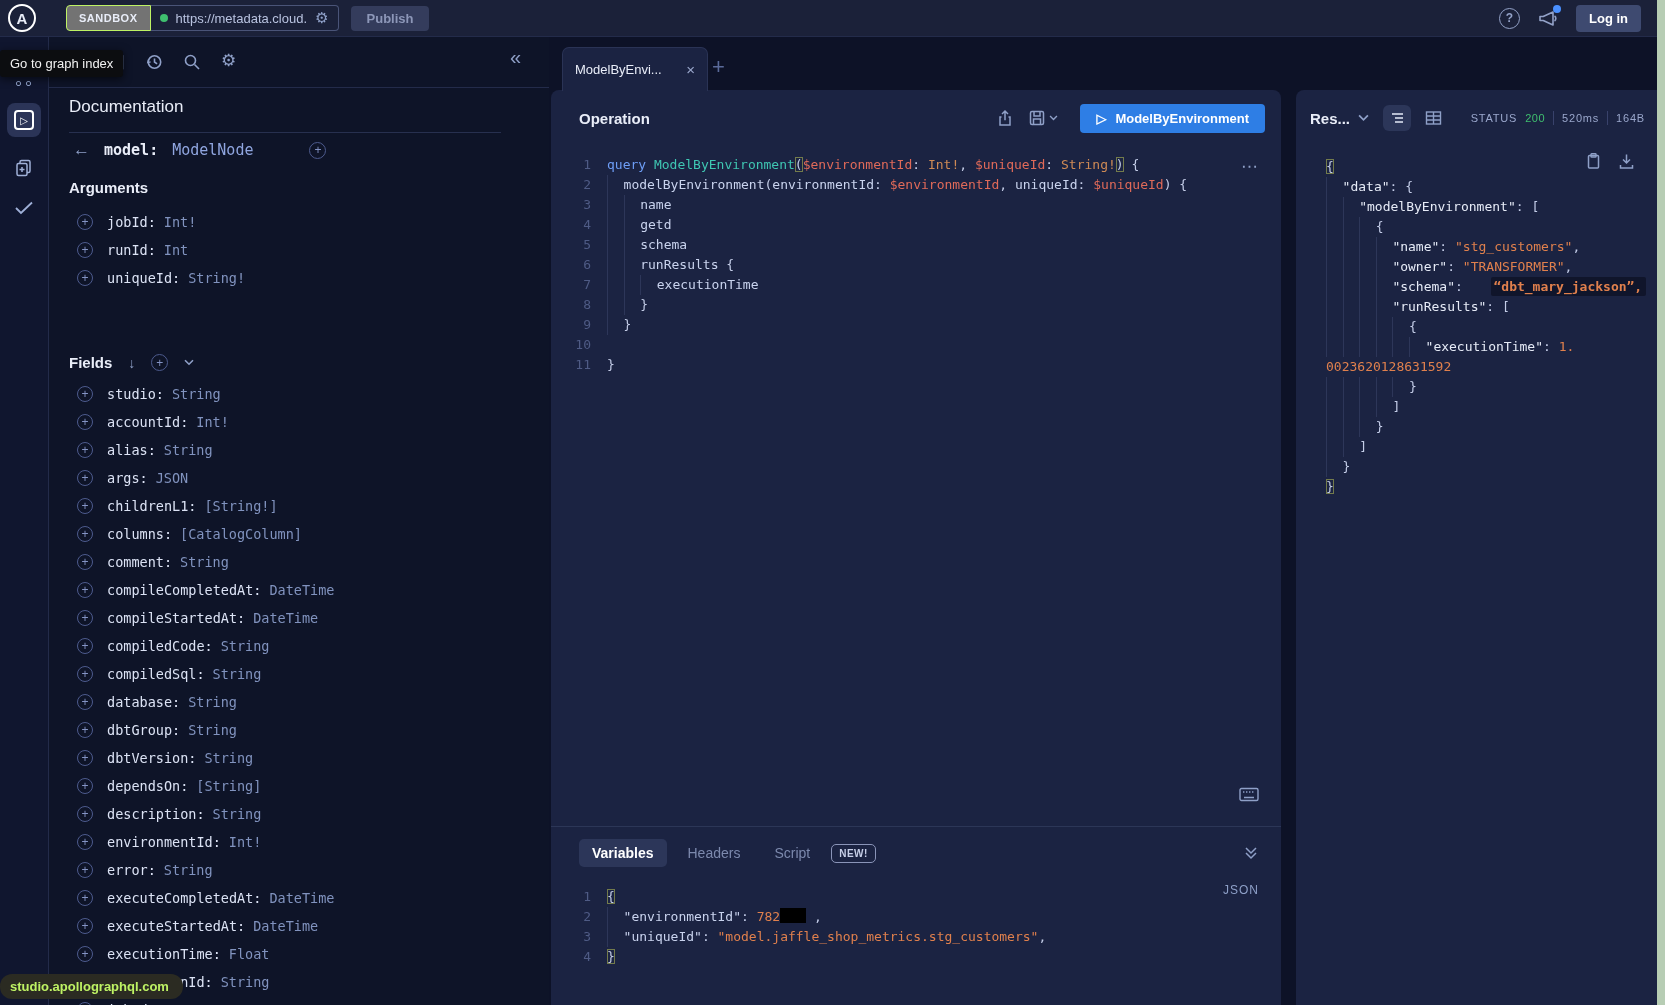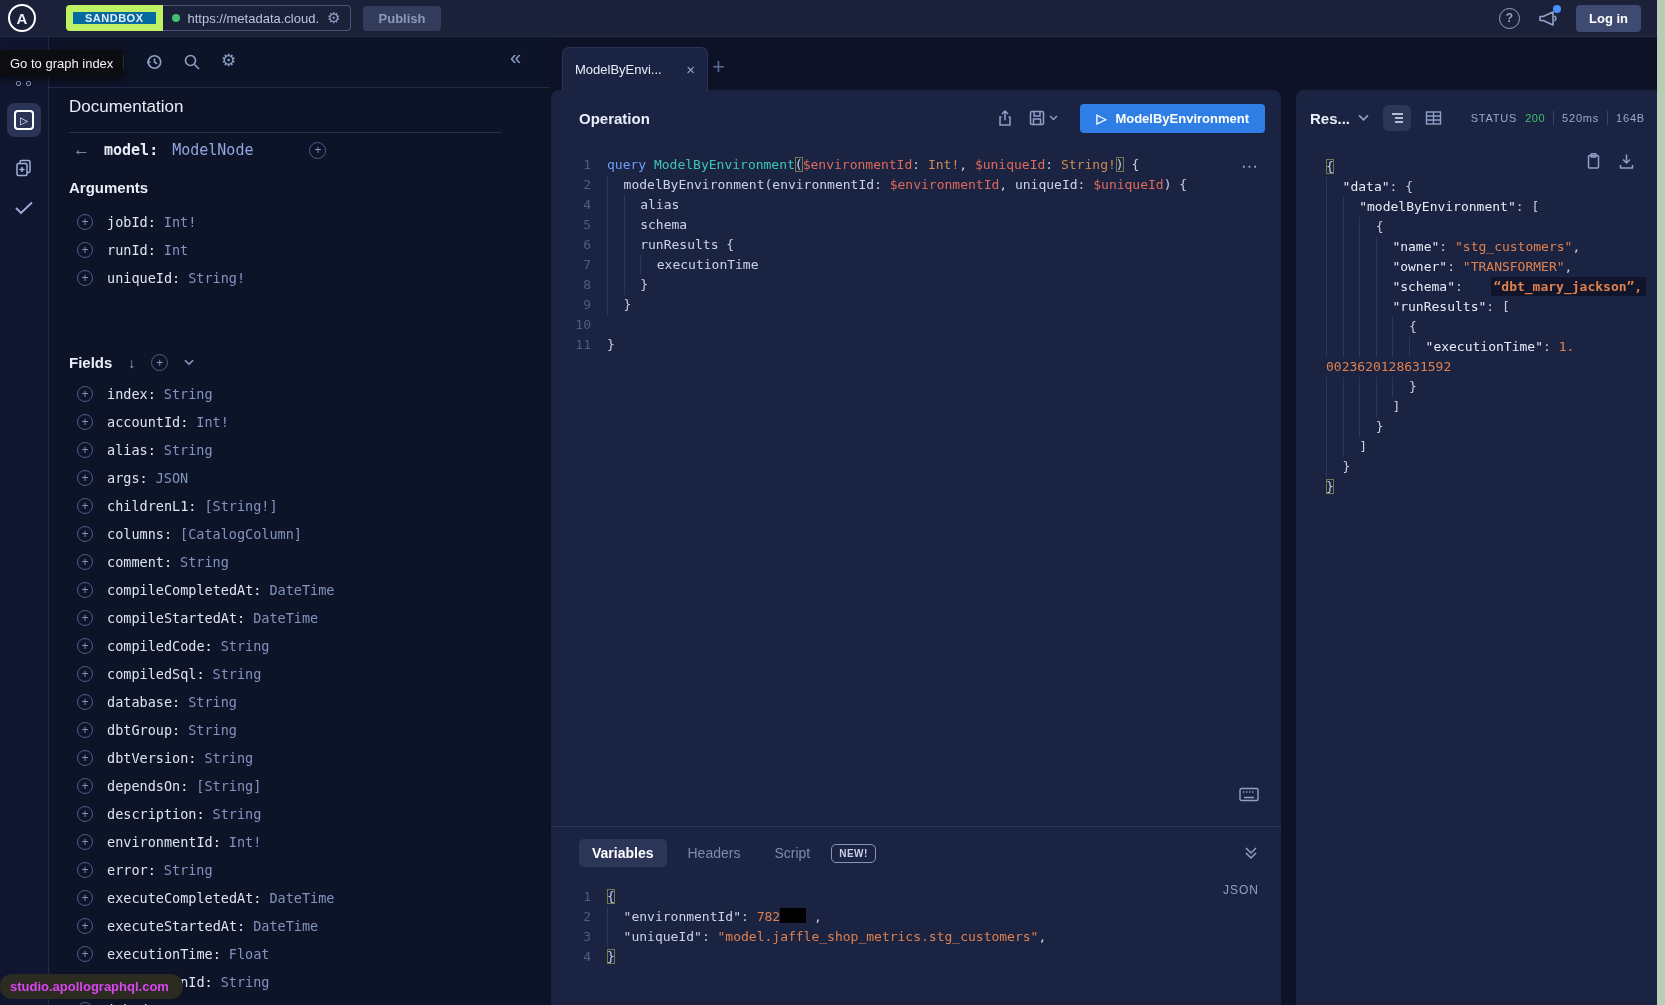--- a/index.html
+++ b/index.html
@@ -6,22 +6,22 @@
   .app{position:relative;width:1665px;height:1005px;overflow:hidden;
        font-family:"Liberation Sans",sans-serif;color:#e9edf8;background:#0d1227;}
   .mono{font-family:"DejaVu Sans Mono",monospace;}
 
   
   .topbar{position:absolute;left:0;top:0;width:100%;height:36px;background:#1b2139;
           border-bottom:1px solid #232b4a;display:flex;align-items:center;z-index:30;}
   .logo{width:28px;height:28px;border:2px solid #fff;border-radius:50%;margin-left:8px;
         display:flex;align-items:center;justify-content:center;font-weight:bold;font-size:15px;box-sizing:border-box;}
   .chipgroup{display:flex;margin-left:30px;height:26px;}
-  .sandbox-chip{display:flex;align-items:center;padding:0 12px;border:7px solid #bef264;border-radius:4px 0 0 4px;
-        background:#0369a1;font-size:11px;font-weight:bold;letter-spacing:.5px;}
+  .sandbox-chip{display:flex;align-items:center;padding:0 12px;border:1px solid #bef264;border-radius:4px 0 0 4px;
+        background:#737373;font-size:11px;font-weight:bold;letter-spacing:.5px;}
   .url-chip{display:flex;align-items:center;gap:8px;padding:0 9px;border:1px solid #4a5478;border-left:none;
         border-radius:0 4px 4px 0;width:188px;box-sizing:border-box;overflow:hidden;}
   .greendot{width:8px;height:8px;border-radius:50%;background:var(--status-green,#3fbf6f);flex:0 0 auto;}
   .urltext{font-size:13px;color:#b9c3e0;white-space:nowrap;overflow:hidden;flex:1;}
   .gearglyph{color:#8fa0c8;font-size:15px;flex:0 0 auto;}
   .publish-btn{margin-left:12px;background:#343c5c;color:#8d97b8;font-weight:bold;font-size:13px;
         border:none;border-radius:4px;padding:5px 16px;}
   .top-right{margin-left:auto;display:flex;align-items:center;gap:18px;padding-right:24px;}
   .qcircle{width:19px;height:19px;border:1.5px solid #93a2c8;border-radius:50%;color:#93a2c8;
         display:flex;align-items:center;justify-content:center;font-size:12px;font-weight:bold;}
@@ -122,21 +122,21 @@
   .resp-title{font-size:15px;font-weight:bold;white-space:nowrap;}
   .viewbtn{width:28px;height:26px;border-radius:6px;display:flex;align-items:center;justify-content:center;color:#8fa0c8;}
   .viewbtn.active{background:#2c3659;color:#e4eaf8;}
   .statusgrp{margin-left:auto;display:flex;align-items:center;gap:8px;font-size:11px;color:#9aa7cc;letter-spacing:.8px;white-space:nowrap;}
   .statusok{color:var(--status-green,#3fbf6f);letter-spacing:.5px;}
   .vsep{width:1px;height:14px;background:#39426b;}
   .resp-actions{position:absolute;right:22px;top:62px;display:flex;gap:16px;color:#8fa0c8;}
 
   
   .scrollstrip{position:absolute;right:0;top:0;width:8px;height:100%;background:var(--scrollbar-green,#b7cdb4);z-index:60;}
-  .statuspill{position:absolute;left:0;bottom:6px;background:#2b2b22;color:#d946ef;font-size:13px;font-weight:bold;
+  .statuspill{position:absolute;left:0;bottom:6px;background:#2b2b22;color:#bef264;font-size:13px;font-weight:bold;
         padding:5px 14px 5px 10px;border-radius:12px;z-index:50;}
 
   svg.ic{display:block;}
 </style>
 </head>
 <body>
 
 <div class="app">
 
   <div class="topbar">
@@ -244,21 +244,21 @@
       <span class="sec-title" style="position:static">Fields</span>
       <span class="sorticon">↓</span>
       <span class="pluscirc">+</span>
       <svg class="ic chev" width="10" height="7" viewBox="0 0 10 7">
           <path d="M1 1.2l4 4 4-4"></path>
         </svg>
     </div>
     <div style="position:absolute;left:0;top:344px;width:100%" id="fields-list">
         <div class="drow">
           <span class="pluscirc" style="width: 16px; height: 16px;">+</span>
-          <span class="dname">index:</span>
+          <span class="dname">studio:</span>
           <span class="dtype">String</span>
         </div>
         <div class="drow">
           <span class="pluscirc" style="width: 16px; height: 16px;">+</span>
           <span class="dname">accountId:</span>
           <span class="dtype">Int!</span>
         </div>
         <div class="drow">
           <span class="pluscirc" style="width: 16px; height: 16px;">+</span>
           <span class="dname">alias:</span>
@@ -394,21 +394,22 @@
         </span>
         <button class="run-btn">
           <span>▷</span>
           <span>ModelByEnvironment</span>
         </button>
       </span>
     </div>
     <div class="code opcode">
         <div class="cl"><span class="ln">1</span><span class="tk k">query </span><span class="tk on">ModelByEnvironment</span><span class="tk bm">(</span><span class="tk v">$environmentId</span><span class="tk p">: </span><span class="tk t">Int!</span><span class="tk p">, </span><span class="tk v">$uniqueId</span><span class="tk p">: </span><span class="tk t">String!</span><span class="tk bm">)</span><span class="tk p"> {</span></div>
         <div class="cl"><span class="ln">2</span><span class="gd"></span><span class="tk f">modelByEnvironment</span><span class="tk p">(</span><span class="tk f">environmentId</span><span class="tk p">: </span><span class="tk v">$environmentId</span><span class="tk p">, </span><span class="tk f">uniqueId</span><span class="tk p">: </span><span class="tk v">$uniqueId</span><span class="tk p">) {</span></div>
-        <div class="cl"><span class="ln">4</span><span class="gd"></span><span class="gd"></span><span class="tk f">alias</span></div>
+        <div class="cl"><span class="ln">3</span><span class="gd"></span><span class="gd"></span><span class="tk f">name</span></div>
+        <div class="cl"><span class="ln">4</span><span class="gd"></span><span class="gd"></span><span class="tk f">getd</span></div>
         <div class="cl"><span class="ln">5</span><span class="gd"></span><span class="gd"></span><span class="tk f">schema</span></div>
         <div class="cl"><span class="ln">6</span><span class="gd"></span><span class="gd"></span><span class="tk f">runResults </span><span class="tk p">{</span></div>
         <div class="cl"><span class="ln">7</span><span class="gd"></span><span class="gd"></span><span class="gd"></span><span class="tk f">executionTime</span></div>
         <div class="cl"><span class="ln">8</span><span class="gd"></span><span class="gd"></span><span class="tk p">}</span></div>
         <div class="cl"><span class="ln">9</span><span class="gd"></span><span class="tk p">}</span></div>
         <div class="cl"><span class="ln">10</span></div>
         <div class="cl"><span class="ln">11</span><span class="tk p">}</span></div>
       </div>
     <span class="kebab">⋯</span>
     <span class="kbd-icon">

